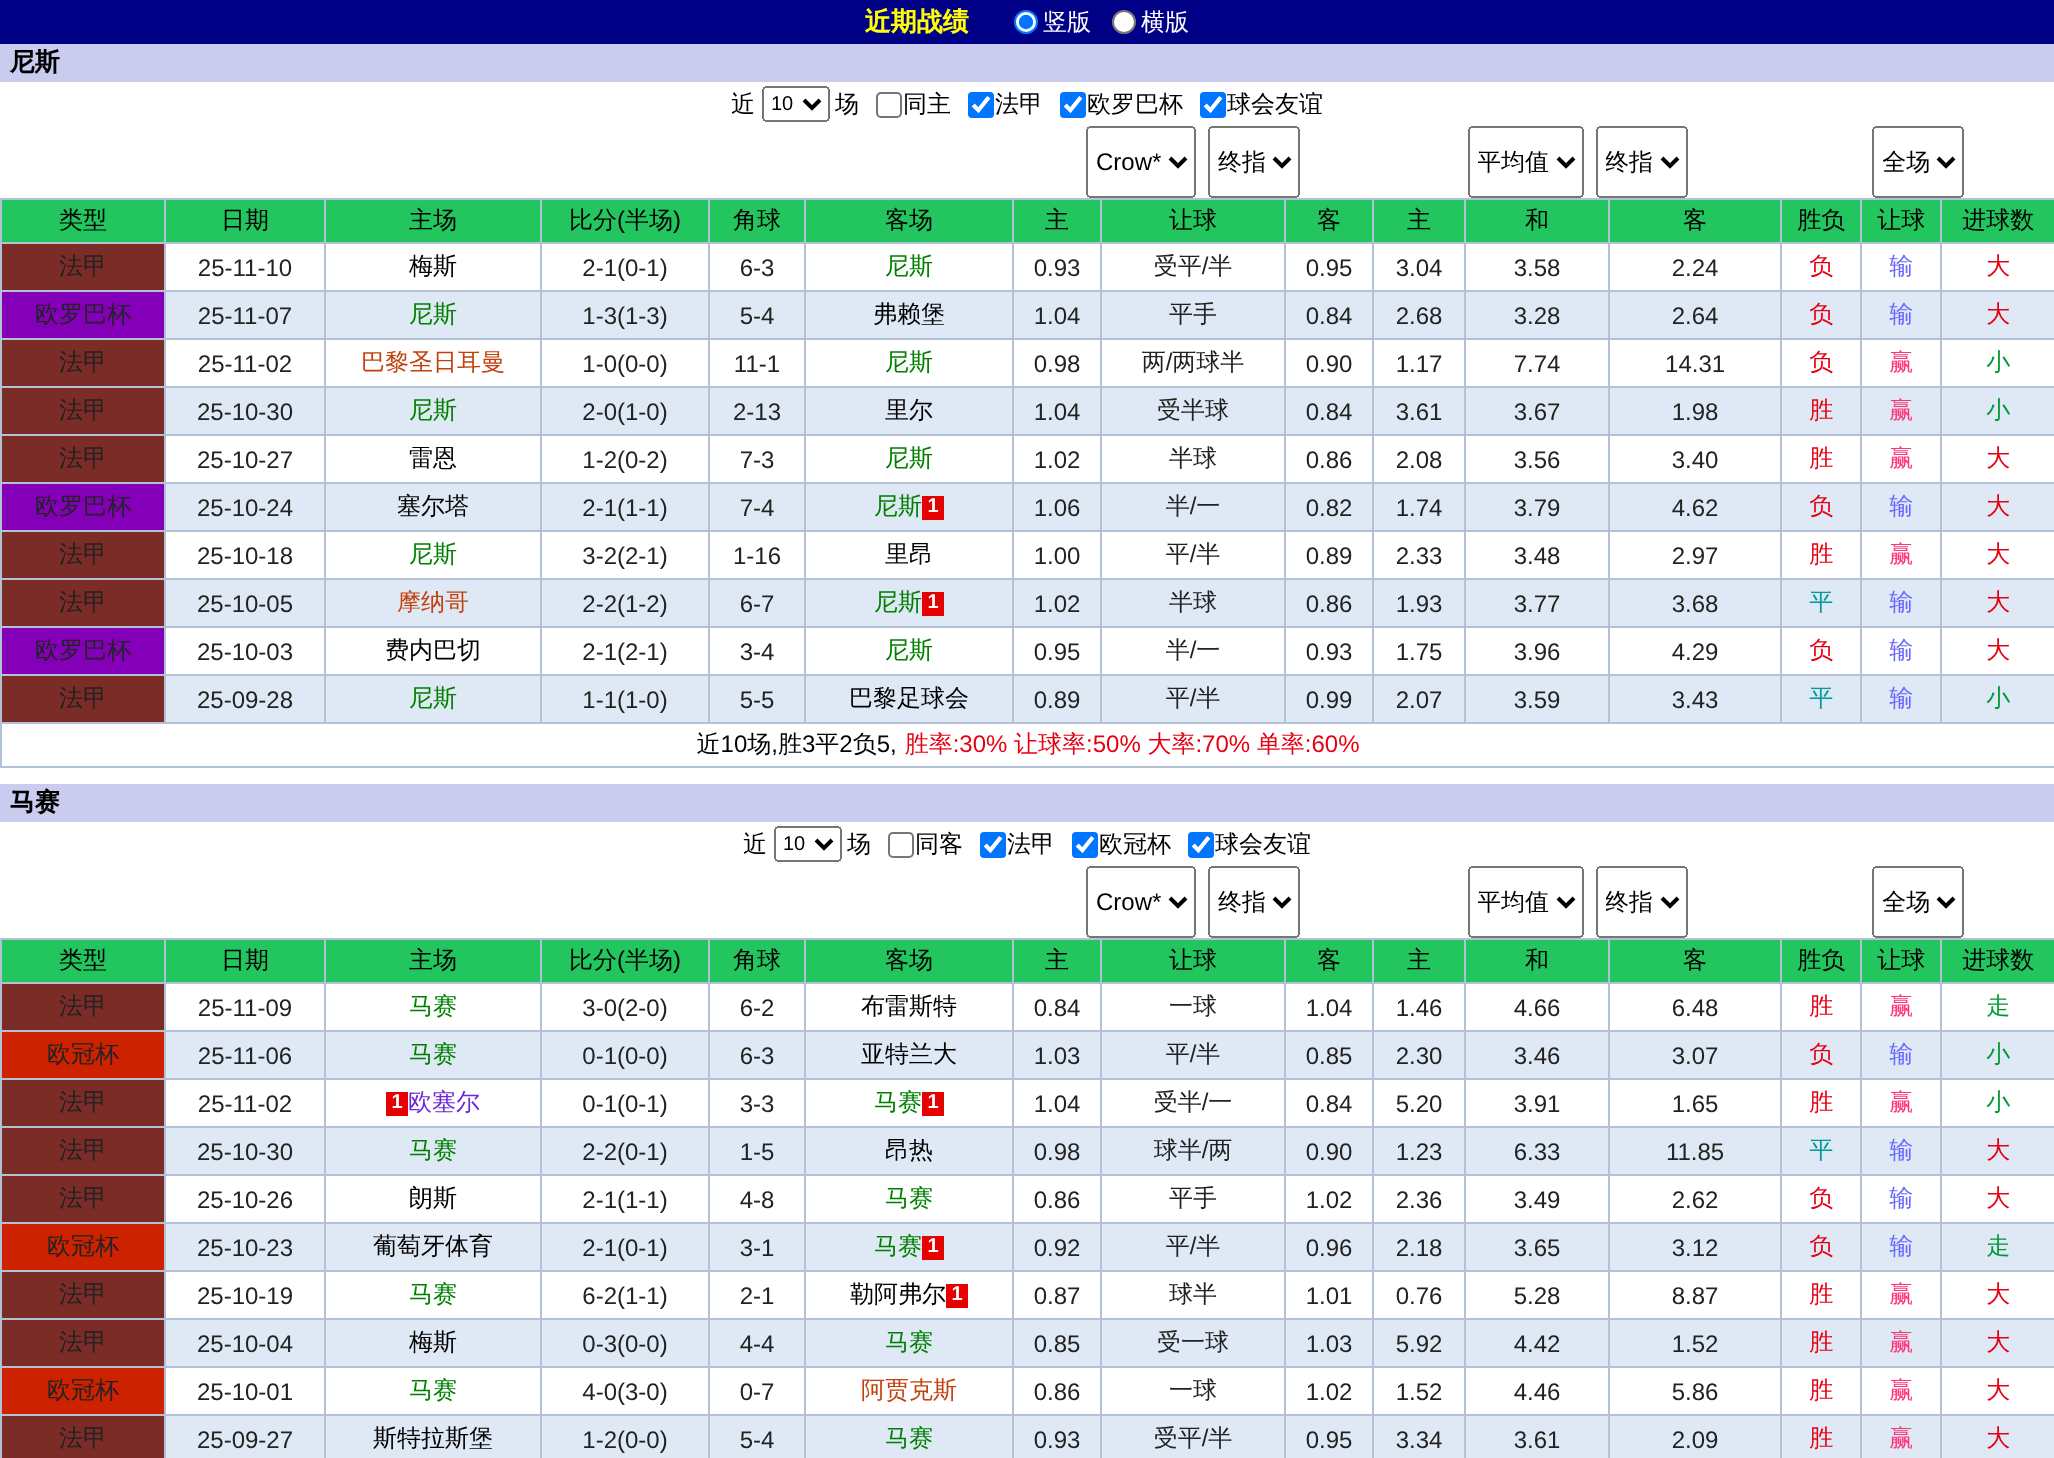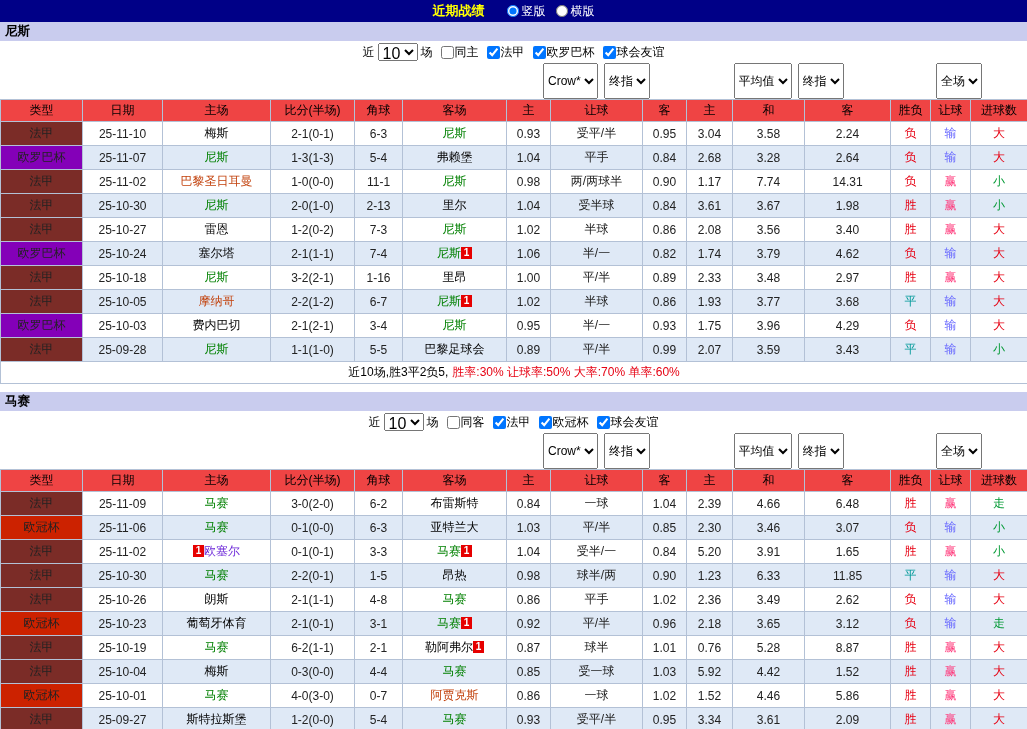--- a/index.html
+++ b/index.html
@@ -5,28 +5,28 @@
   *{box-sizing:border-box}
   html,body{margin:0;padding:0}
   body{width:1027px;font-family:"Liberation Sans","DejaVu Sans",sans-serif;font-size:12px;color:#000;background:#fff}
   .topbar{background:#000087;height:22px;display:flex;align-items:center;justify-content:center;gap:10px;color:#fff}
   .tb-title{color:#ffff00;font-weight:bold;font-size:13px;margin-right:12px}
   .radio{display:flex;align-items:center;gap:3px;cursor:pointer;color:#fff}
   .radio input{width:12px;height:12px;margin:0}
   .section{margin-bottom:8px}
   .team-bar{background:#c9ccee;height:19px;line-height:19px;padding-left:5px;font-weight:bold;font-size:12.5px}
   .filter-row{height:22px;display:flex;align-items:center;justify-content:center;gap:3px}
-  .csel{height:18px;font-size:16px}
+  .csel{height:18px;font-size:10px}
   .cb{display:flex;align-items:center;cursor:pointer}
   .cb input{width:13px;height:13px;margin:0 1px 0 5px}
   .tbl{border-collapse:collapse;width:1027px;table-layout:fixed}
   .tbl td,.tbl th{border:1px solid #b3c1d6;text-align:center;padding:0;height:24px;overflow:hidden;white-space:nowrap;font-weight:normal}
   .drop-row td{border:none;height:22px;background:#fff}
   .hsel{height:36px;font-size:12px;margin:0 3px}
-  .head-row th{background:#ef4444;height:22px}
+  .head-row th{background:#22c55e;height:22px}
   tr.data td{color:#222}
   tr.alt td{background:#dfe9f6}
   td.comp{color:#fff}
   td.score{color:#e60012}
   .badge{display:inline-block;background:#e60000;color:#fff;font-size:10px;line-height:12px;width:11px;height:12px;vertical-align:1px;text-align:center;font-weight:bold}
   .tname{cursor:pointer}
   .sum-row td{height:22px;background:#fff}
   .sum-red{color:#e60012;margin-left:4px}
 </style>
 </head>
@@ -354,21 +354,21 @@
           <tr class="data">
             <td class="comp" style="background:#7b2c27">法甲</td>
             <td>25-11-09</td>
             <td><span class="tname" style="color:#008000">马赛</span></td>
             <td class="score">3-0(2-0)</td>
             <td>6-2</td>
             <td><span class="tname" style="color:#000000">布雷斯特</span></td>
             <td>0.84</td>
             <td>一球</td>
             <td>1.04</td>
-            <td>2.39</td>
+            <td>1.46</td>
             <td>4.66</td>
             <td>6.48</td>
             <td style="color:#e60012">胜</td>
             <td style="color:#ff3377">赢</td>
             <td style="color:#009933">走</td>
           </tr>
           <tr class="data alt">
             <td class="comp" style="background:#cc2200">欧冠杯</td>
             <td>25-11-06</td>
             <td><span class="tname" style="color:#008000">马赛</span></td>

